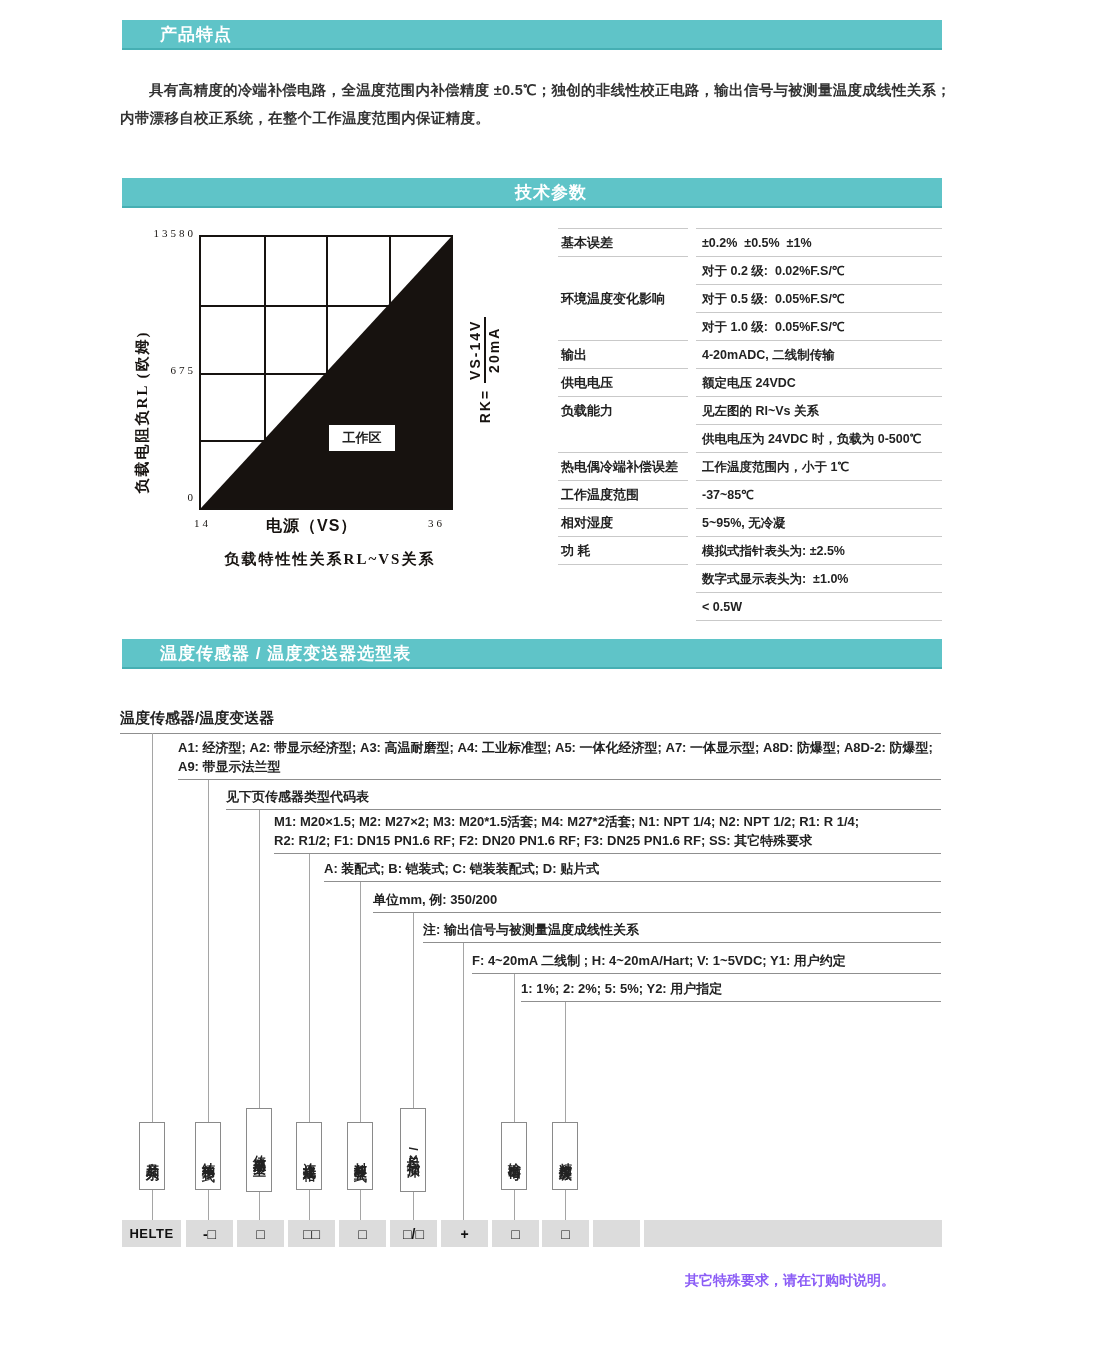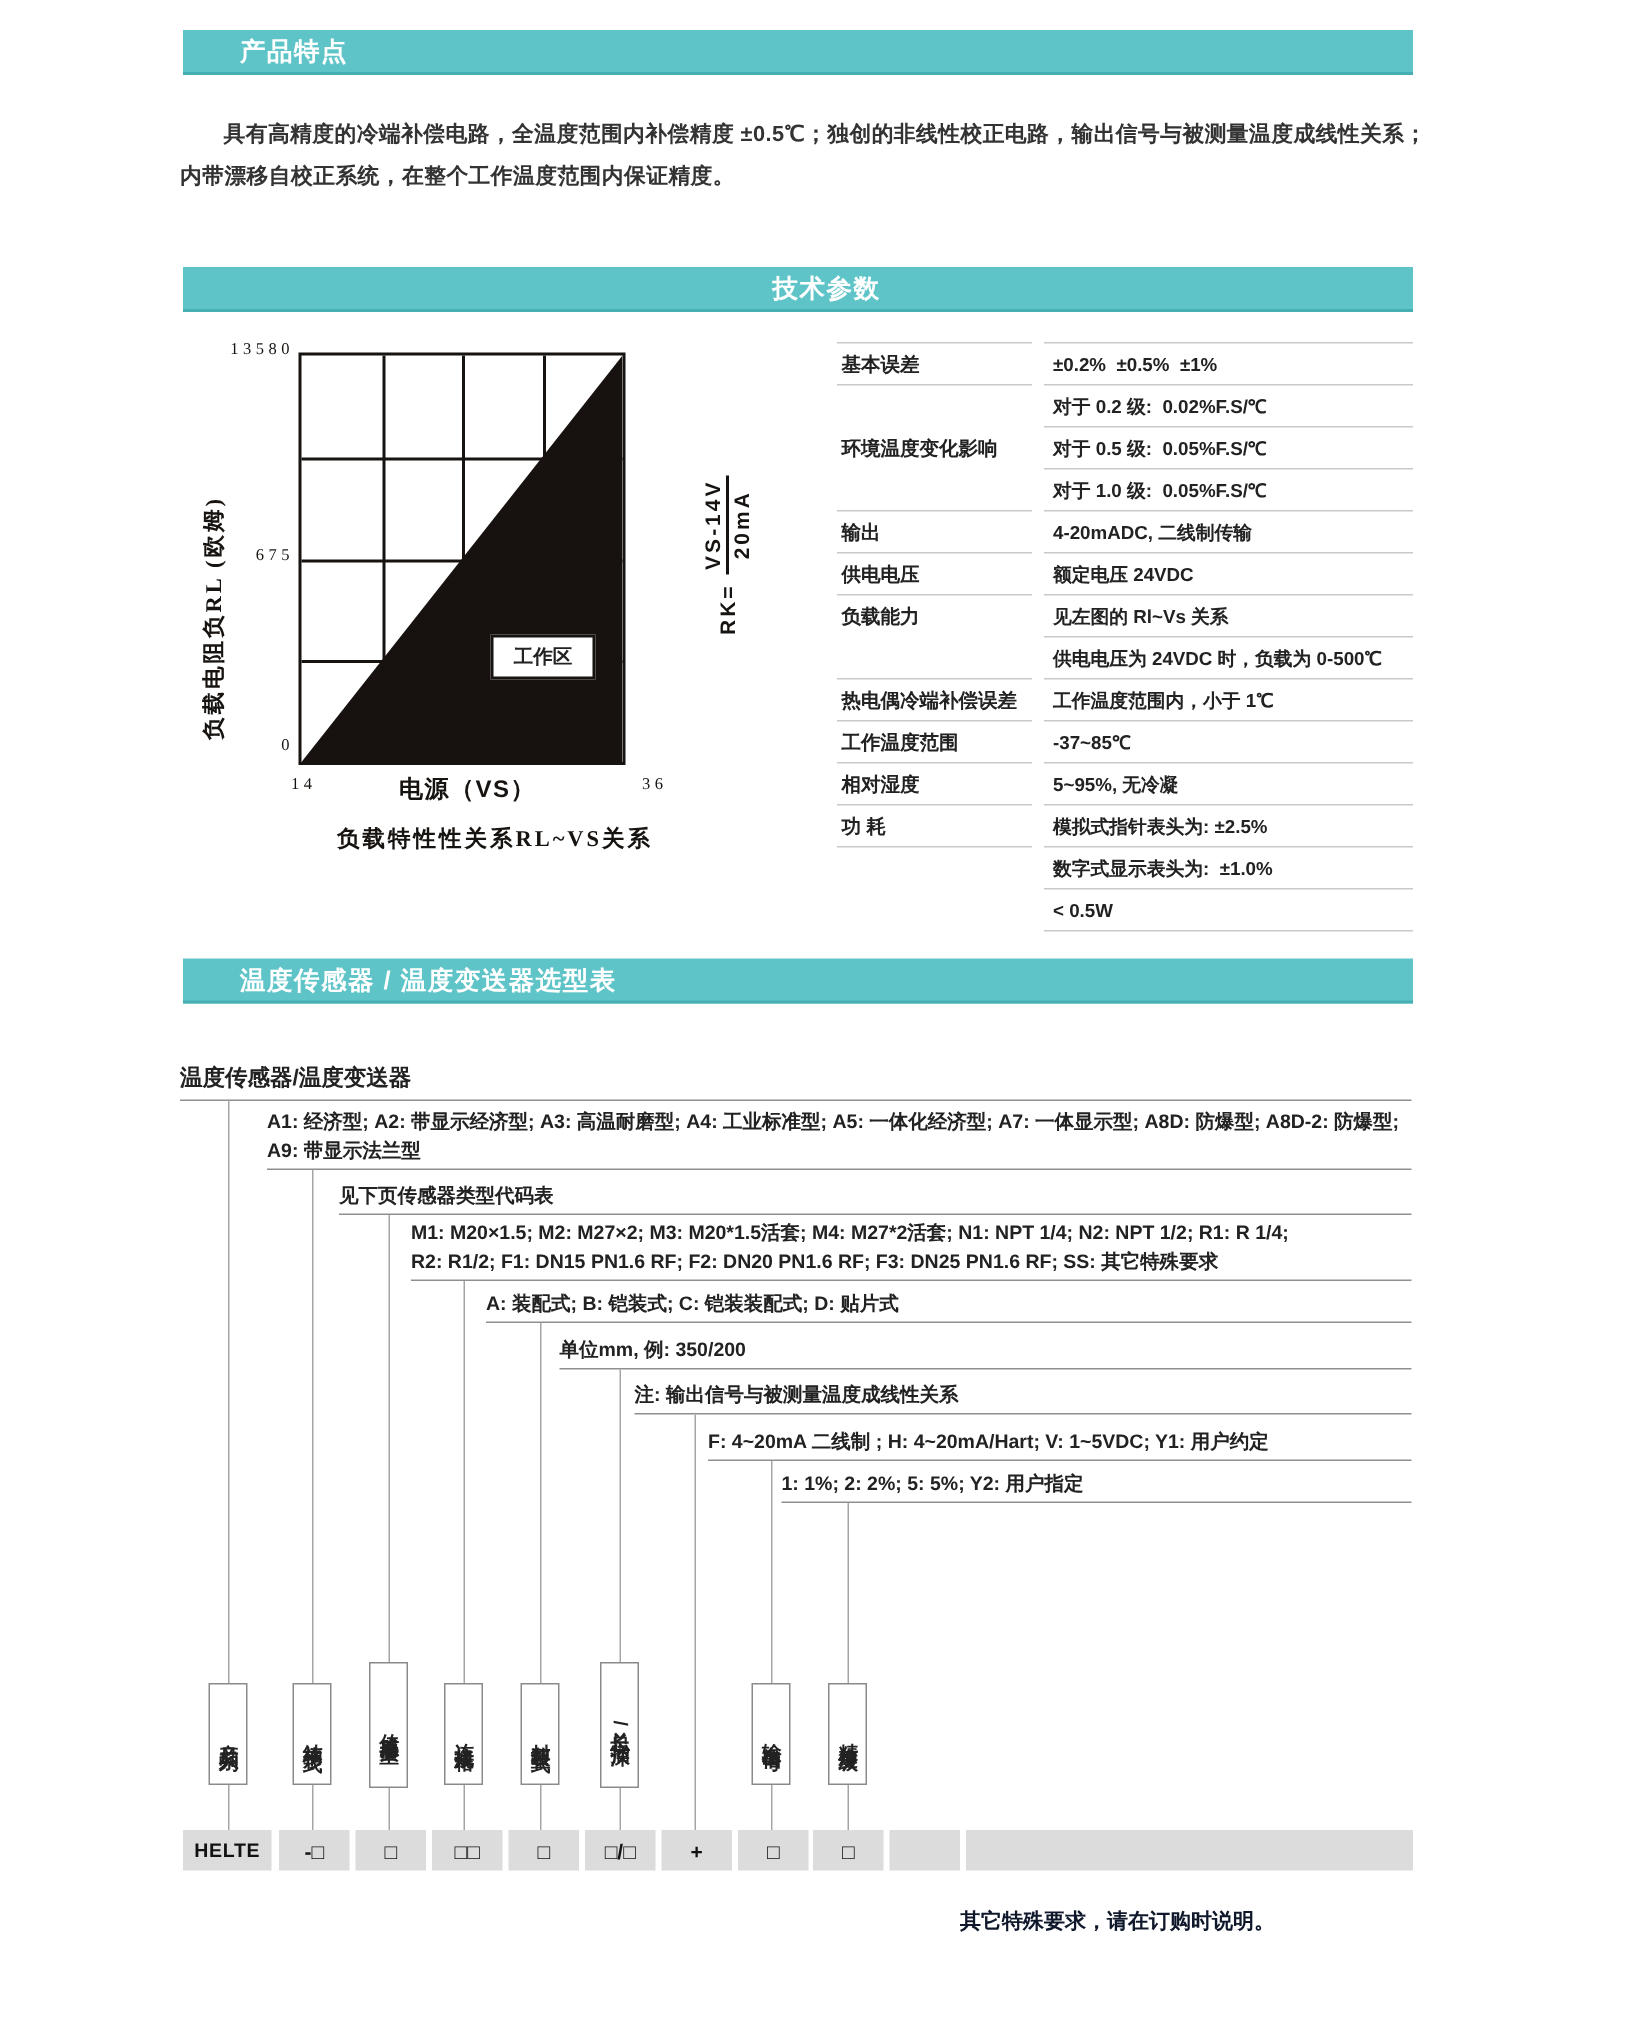--- a/index.html
+++ b/index.html
@@ -10,21 +10,21 @@
   .hbar{position:absolute;left:122px;width:820px;height:30px;background:#5fc4c8;
         border-bottom:2px solid #46afb3;box-sizing:border-box;color:#ffffff;
         font-size:17px;font-weight:700;line-height:29px;padding-left:38px;letter-spacing:1px;}
   #hbar-1{top:20px;} #hbar-2{top:178px;text-align:center;} #hbar-3{top:639px;}
 
   
   #features-text{position:absolute;left:120px;top:76px;width:833px;font-size:14.5px;
         font-weight:600;color:#333;line-height:28px;text-indent:2em;letter-spacing:.3px;}
 
   
-  #plot{position:absolute;left:199px;top:235px;width:218px;height:275px;
+  #plot{position:absolute;left:199px;top:235px;width:254px;height:275px;
         border:2px solid #171310;box-sizing:border-box;background:#fff;}
   .gv,.gh{position:absolute;background:#171310;z-index:1;}
   .gv{top:0;bottom:0;width:2px;} .gh{left:0;right:0;height:2px;}
   #gv1{left:25%;} #gv2{left:50%;} #gv3{left:75%;}
   #gh1{top:25%;} #gh2{top:50%;} #gh3{top:75%;}
   #tri{position:absolute;left:0;top:0;width:100%;height:100%;background:#17120f;
        clip-path:polygon(0 100%,100% 0,100% 100%);z-index:2;}
   #workbox{position:absolute;left:126px;top:186px;width:70px;height:30px;background:#fff;
        border:2px solid #171310;z-index:3;display:flex;align-items:center;justify-content:center;
        font-size:13px;font-weight:700;box-sizing:border-box;}
@@ -92,22 +92,22 @@
   #vbox-4{left:347px;} #vbox-5{left:400px;} #vbox-6{left:501px;} #vbox-7{left:552px;}
 
   .cc{position:absolute;top:1220px;height:27px;background:#dcdcdc;display:flex;
       align-items:center;justify-content:center;font-size:14px;font-weight:600;color:#111;z-index:2;}
   #cc-0{left:122px;width:59px;font-size:13px;letter-spacing:.5px;}
   #cc-1{left:186px;width:47px;} #cc-2{left:237px;width:47px;} #cc-3{left:288px;width:47px;}
   #cc-4{left:339px;width:47px;} #cc-5{left:390px;width:47px;} #cc-6{left:441px;width:47px;}
   #cc-7{left:492px;width:47px;} #cc-8{left:542px;width:47px;} #cc-9{left:593px;width:47px;}
   #cc-10{left:644px;width:298px;}
 
-  #order-note{position:absolute;left:640px;top:1272px;width:300px;text-align:left;
-      font-size:14px;font-weight:700;color:#0f172a;}
+  #order-note{position:absolute;left:640px;top:1272px;width:300px;text-align:center;
+      font-size:14px;font-weight:700;color:#8b5cf6;}
 </style>
 </head>
 <body>
 
 <div id="page">
 
   <div class="hbar" id="hbar-1">
     <span>产品特点</span>
   </div>
   <div id="features-text">具有高精度的冷端补偿电路，全温度范围内补偿精度 ±0.5℃；独创的非线性校正电路，输出信号与被测量温度成线性关系；内带漂移自校正系统，在整个工作温度范围内保证精度。</div>

